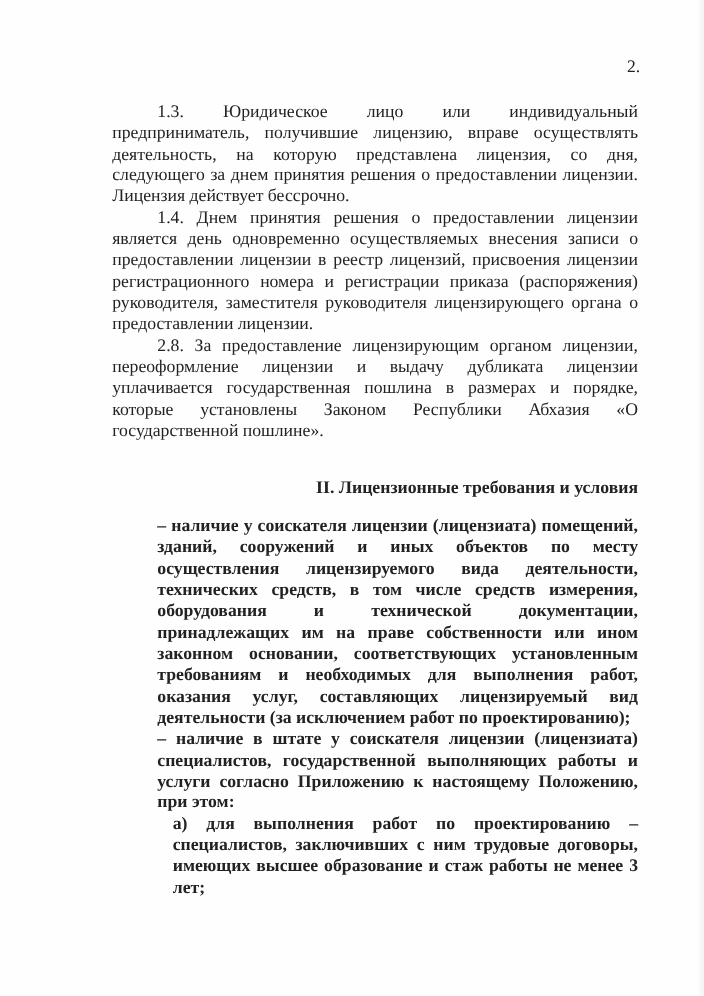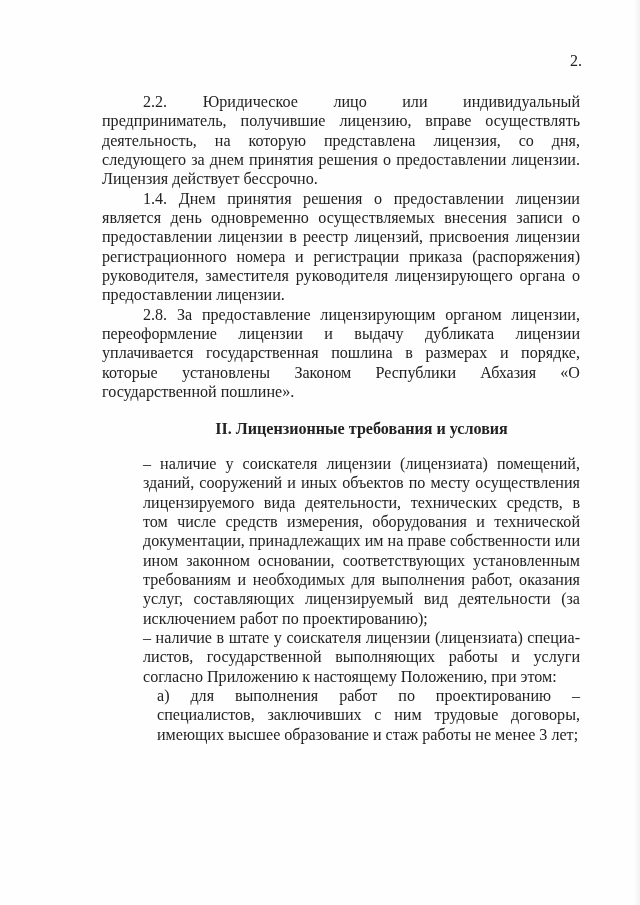--- a/index.html
+++ b/index.html
@@ -15,40 +15,40 @@
     position: absolute; top: 52px; right: 58px;
     font-size: 16px;
   }
   .body-text {
     position: absolute; left: 102px; top: 92px; width: 478px;
     line-height: 19.35px;
   }
   p { margin: 0; text-align: justify; text-align-last: auto; }
   .para { text-indent: 41px; }
   .heading {
-    font-weight: bold; text-indent: 41px; text-align: center;
-    margin-top: 17px; margin-bottom: 16px;
+    font-weight: bold; text-indent: 41px; text-align: right;
+    margin-top: 32px; margin-bottom: 16px;
   }
   .list-block { margin-left: 41px; }
-  .list-item { text-indent: 0; }
+  .list-item { text-indent: 0; font-weight: bold; }
   .sub-item { margin-left: 14px; }
   .right-edge {
     position: absolute; right: 0; top: 0; width: 6px; height: 905px;
     background: linear-gradient(to right, #fefefe, #f2f2f2);
   }
 </style>
 </head>
 <body>
 
 <div class="page">
   <div class="page-number">2.</div>
 
   <div class="body-text">
     <p class="para">
-      <span>2.2.</span>
+      <span>1.3.</span>
       <span>Юридическое лицо или индивидуальный предприниматель, получившие лицензию, вправе осуществлять деятельность, на которую представлена лицензия, со дня, следующего за днем принятия решения о предоставлении лицензии. Лицензия действует бессрочно.</span>
     </p>
     <p class="para">
       <span>1.4.</span>
       <span>Днем принятия решения о предоставлении лицензии является день одновременно осуществляемых внесения записи о предоставлении лицензии в реестр лицензий, присвоения лицензии регистрационного номера и регистрации приказа (распоряжения) руководителя, заместителя руководителя лицензирующего органа о предоставлении лицензии.</span>
     </p>
     <p class="para">
       <span>2.8.</span>
       <span>За предоставление лицензирующим органом лицензии, пере­оформление лицензии и выдачу дубликата лицензии уплачивается госу­дарственная пошлина в размерах и порядке, которые установлены Законом Республики Абхазия «О государственной пошлине».</span>
     </p>

